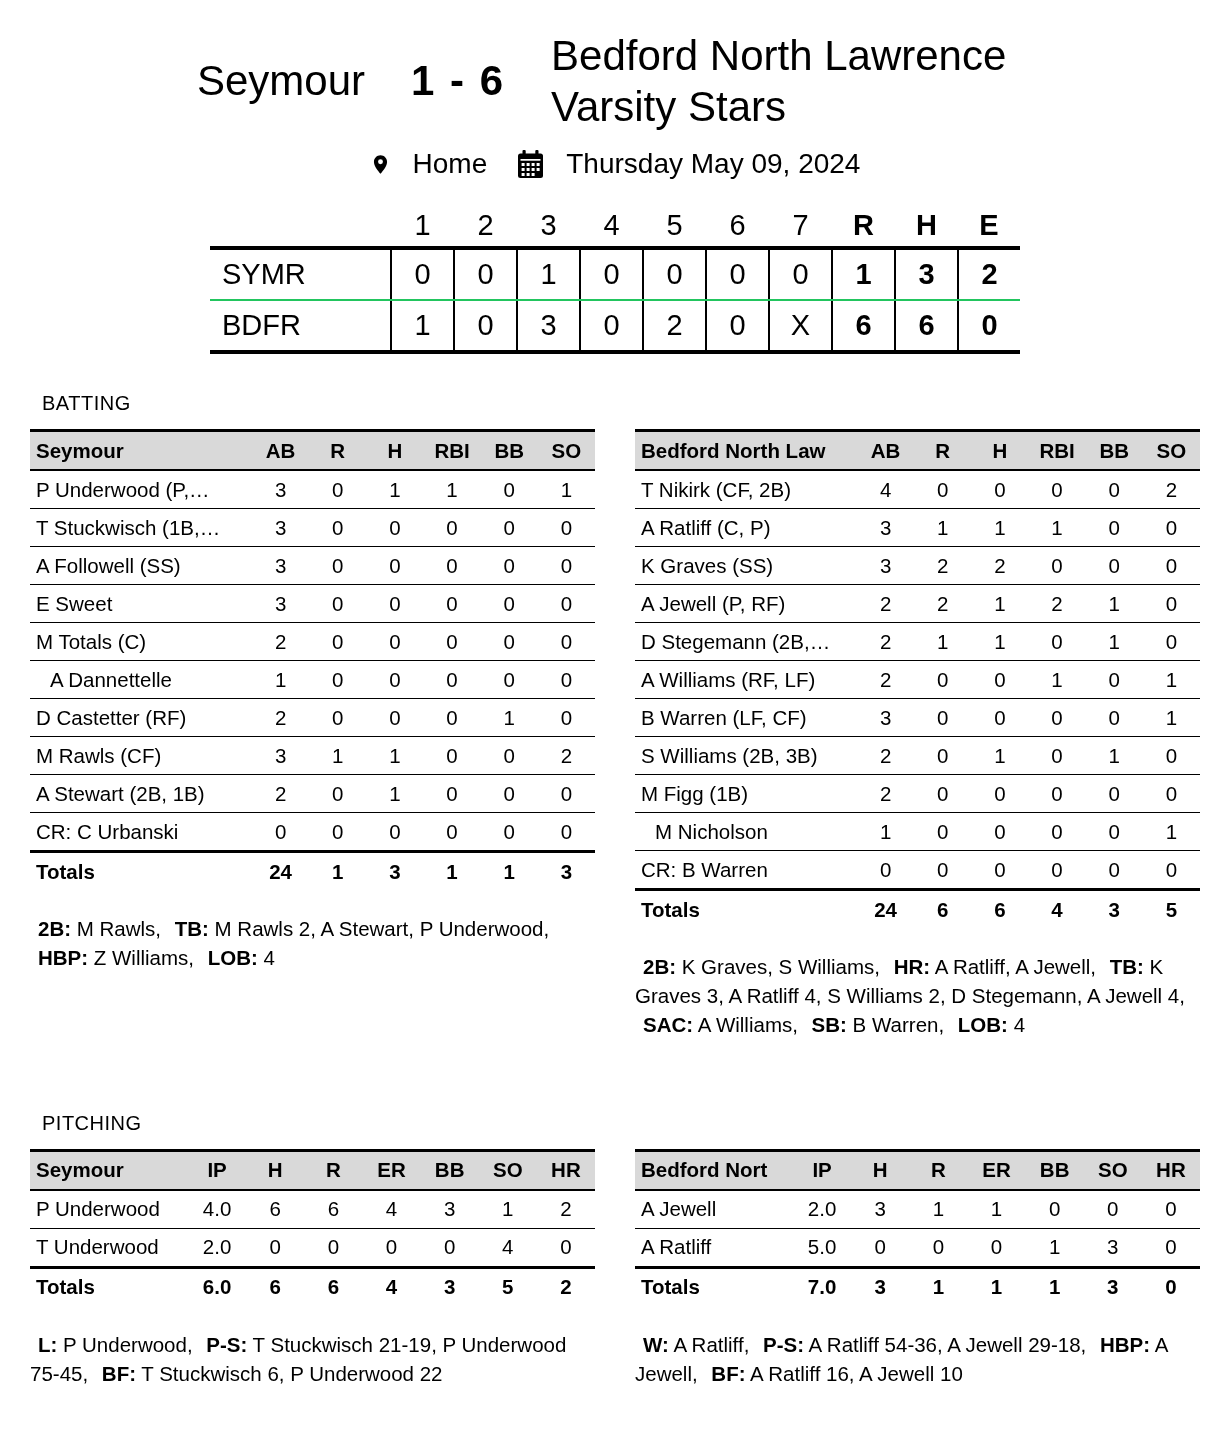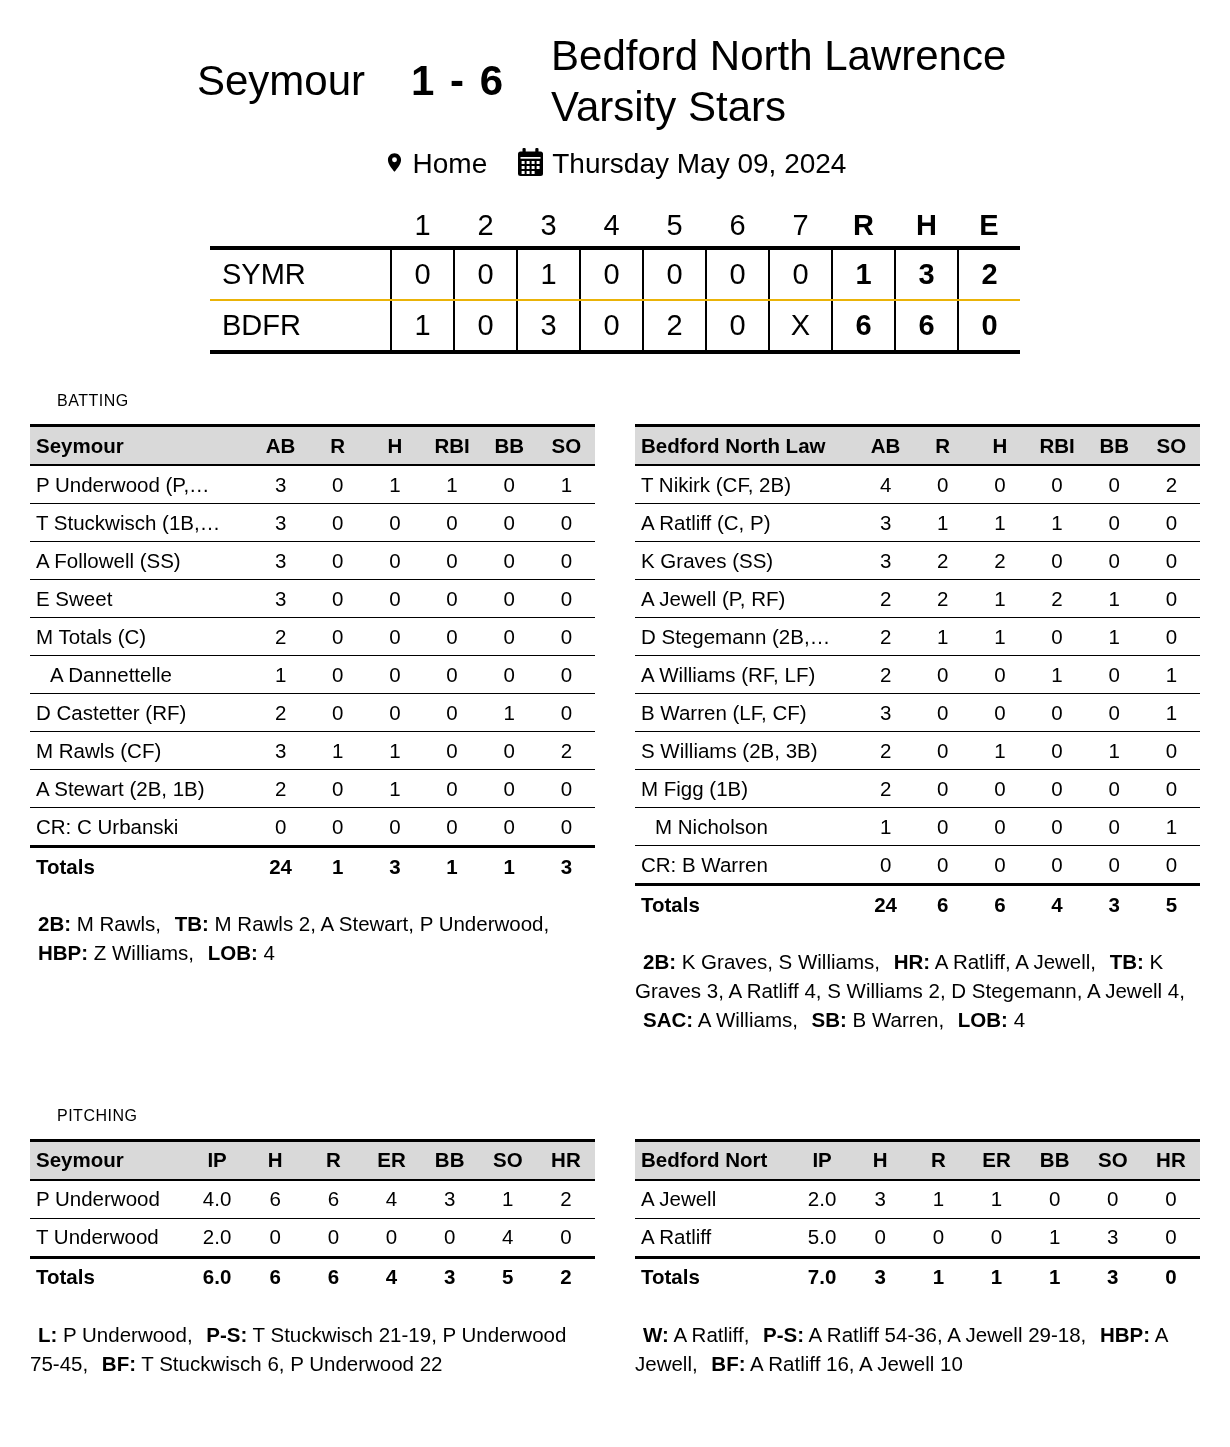--- a/index.html
+++ b/index.html
@@ -7,35 +7,35 @@
     width:1230px; height:1447px; overflow:hidden;
     font-family:"Liberation Sans", sans-serif; color:#000;
     -webkit-font-smoothing:antialiased;
   }
   
   .scoreheader { display:flex; align-items:center; justify-content:center; gap:46px; padding-top:30px; font-size:42px; }
   .scoreheader .away { white-space:nowrap; }
   .scoreheader .score { font-weight:bold; white-space:nowrap; letter-spacing:2px; }
   .scoreheader .home { width:482px; line-height:1.22; }
   .meta { display:flex; align-items:center; justify-content:center; gap:30px; margin-top:16px; font-size:28px; }
-  .meta-item { display:flex; gap:8px; }
+  .meta-item { display:flex; align-items:center; gap:22px; }
   .meta-item svg { display:block; }
   
   table.linescore { border-collapse:collapse; margin:24px auto 0; font-size:29px; }
   .linescore td { text-align:center; padding:0; }
   .linescore tr.ls-head td { border:none; height:42px; font-weight:normal; }
   .linescore tr.ls-head td.rhe { font-weight:bold; }
-  .linescore tr.ls-r1 td { border-top:4px solid #000; border-bottom:2px solid #eab308; height:49px; }
+  .linescore tr.ls-r1 td { border-top:4px solid #000; border-bottom:2px solid #22c55e; height:49px; }
   .linescore tr.ls-r2 td { border-bottom:4px solid #000; height:49px; }
   .linescore td.num { border-left:2px solid #000; width:61px; }
   .linescore tr.ls-head td.num { border-left:none; }
   .linescore td.team { width:168px; text-align:left; padding-left:12px; }
   .linescore td.rhe-val { font-weight:bold; }
   
-  .section-label { font-size:16px; margin:38px 0 14px 57px; letter-spacing:0.5px; }
+  .section-label { font-size:20px; margin:38px 0 14px 42px; letter-spacing:0.5px; }
   .section-label.pitching { margin-top:52px; }
   .cols { display:flex; justify-content:space-between; padding:0 30px; }
   .col { width:565px; }
   
   table.stat { border-collapse:collapse; width:565px; table-layout:fixed; font-size:20.5px; border-top:3px solid #000; }
   .stat th, .stat td { padding:0; height:37px; text-align:center; vertical-align:middle; overflow:hidden; white-space:nowrap; }
   .stat th { background:#d9d9d9; font-weight:bold; border-bottom:2px solid #000; }
   .stat td { border-bottom:1.5px solid #000; font-weight:normal; }
   .stat .name { text-align:left; padding-left:6px; }
   .stat th.name { width:216px; }

